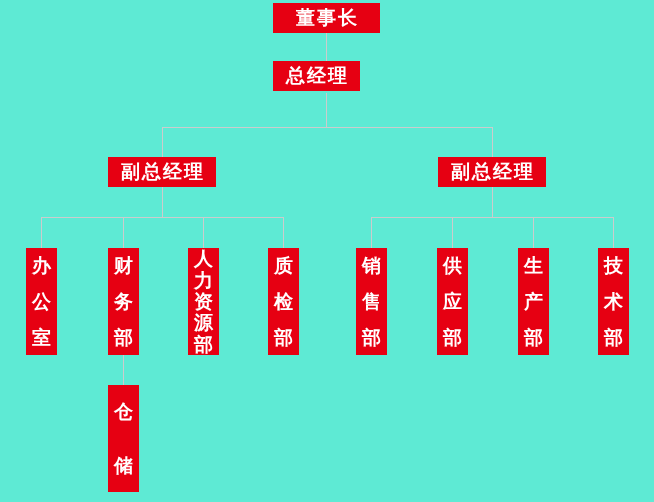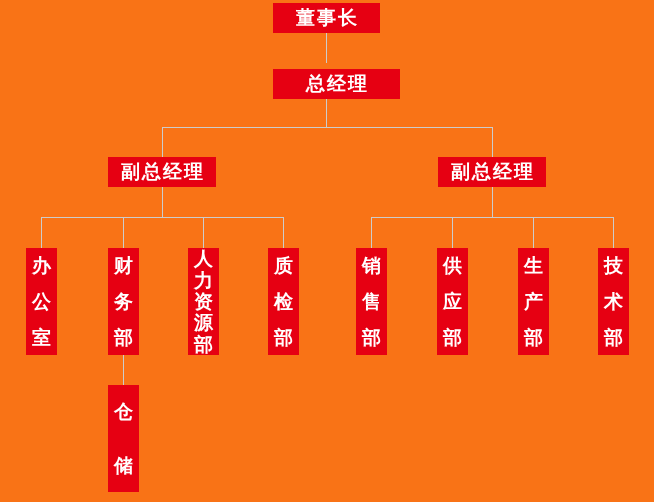--- a/index.html
+++ b/index.html
@@ -4,21 +4,21 @@
 <style>
   html, body {
     margin: 0;
     padding: 0;
     background: #ffffff;
   }
   .canvas {
     position: relative;
     width: 654px;
     height: 502px;
-    background: #f97316;
+    background: #5eead4;
     font-family: "DejaVu Sans", "Liberation Sans", sans-serif;
     overflow: hidden;
   }
   .node {
     position: absolute;
     background: var(--box-red, #e60012);
     color: var(--text-white, #ffffff);
     font-weight: bold;
     display: flex;
     align-items: center;
@@ -26,21 +26,21 @@
     box-sizing: border-box;
   }
   
   .hnode {
     height: 30px;
     font-size: 19px;
     letter-spacing: 2px;
     text-indent: 2px; 
   }
   .n-chairman   { left: 273px; top: 3px;   width: 107px; }
-  .n-gm         { left: 273px; top: 69px;  width: 127px; }
+  .n-gm         { left: 273px; top: 61px;  width: 87px; }
   .n-dgm-left   { left: 108px; top: 157px; width: 108px; }
   .n-dgm-right  { left: 438px; top: 157px; width: 108px; }
   
   .vnode {
     flex-direction: column;
     justify-content: space-around;
     width: 31px;
     height: 107px;
     top: 248px;
     font-size: 19px;

